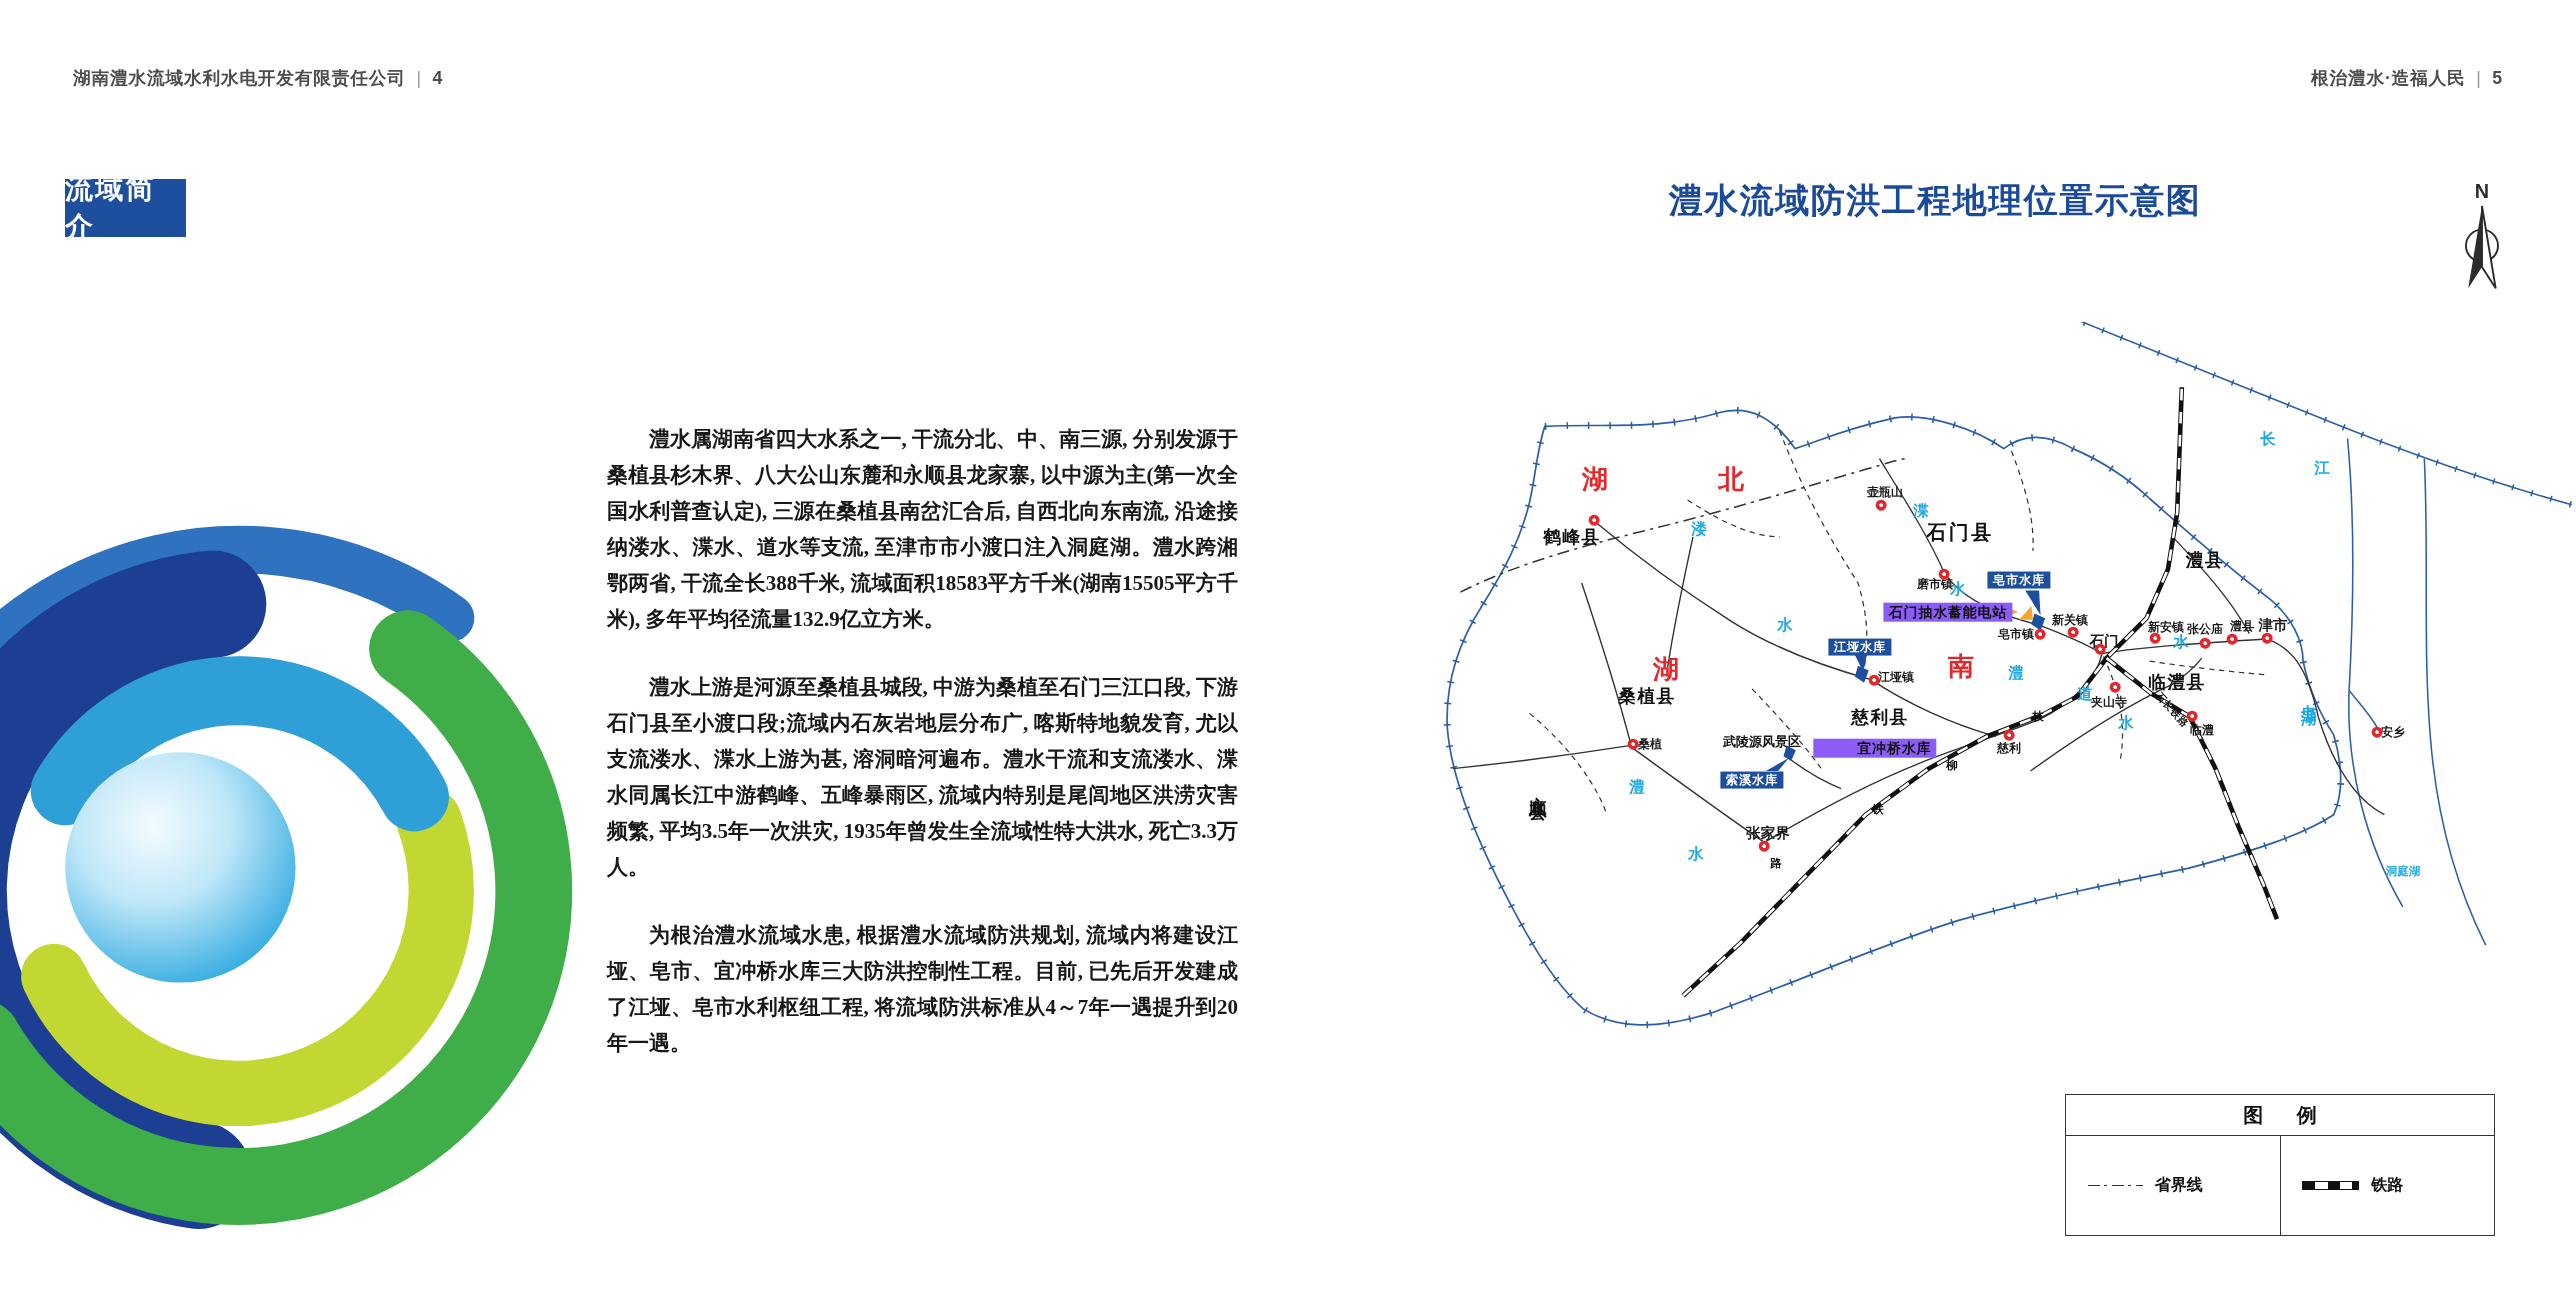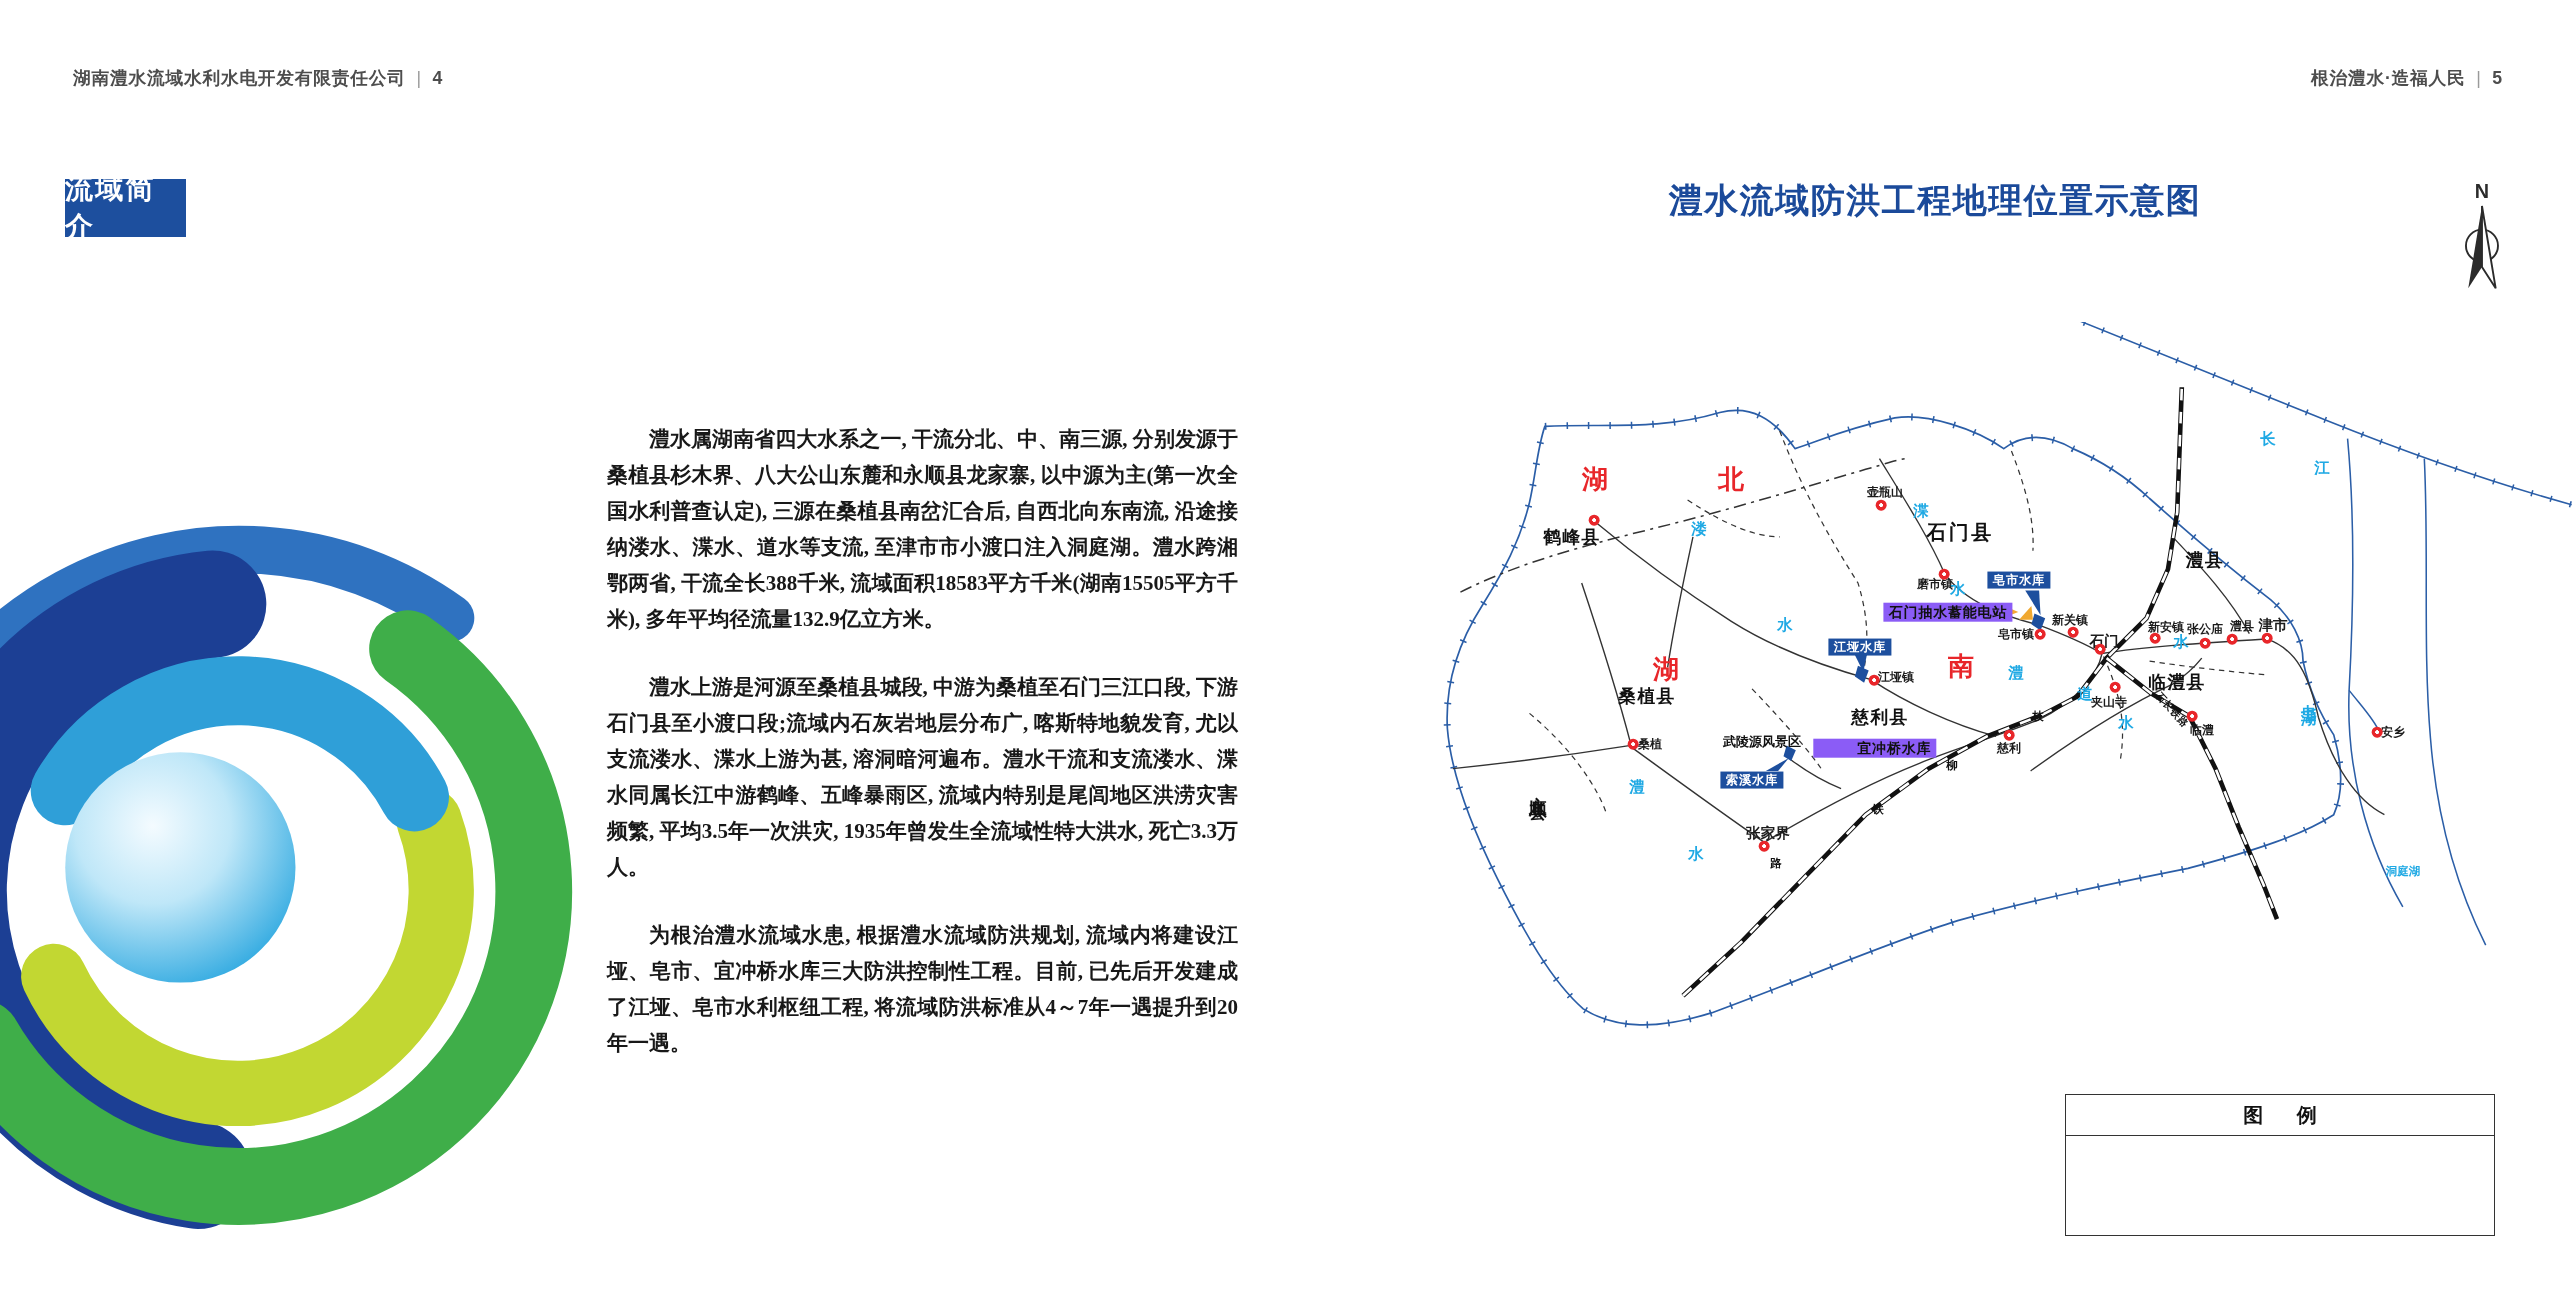--- a/index.html
+++ b/index.html
@@ -250,14 +250,24 @@
       <div class="town-dot" style="left: 612px; top: 413px;"></div>
       <div class="town-dot" style="left: 367px; top: 524px;"></div>
       <div class="town-dot" style="left: 236px; top: 422px;"></div>
       <div class="town-dot" style="left: 477px; top: 358px;"></div>
       <div class="town-dot" style="left: 197px; top: 198px;"></div>
     </div>
 </div>
 
 <div id="legend">
   <div class="lg-title">图 例</div>
+  <div class="lg-row">
+    <div class="lg-cell">
+      <span class="lg-sym sym-province"></span>
+      <span class="lg-label">省界线</span>
+    </div>
+    <div class="lg-cell">
+      <span class="lg-sym sym-rail"></span>
+      <span class="lg-label">铁路</span>
+    </div>
+  </div>
 </div>
 
 
 </body></html>

